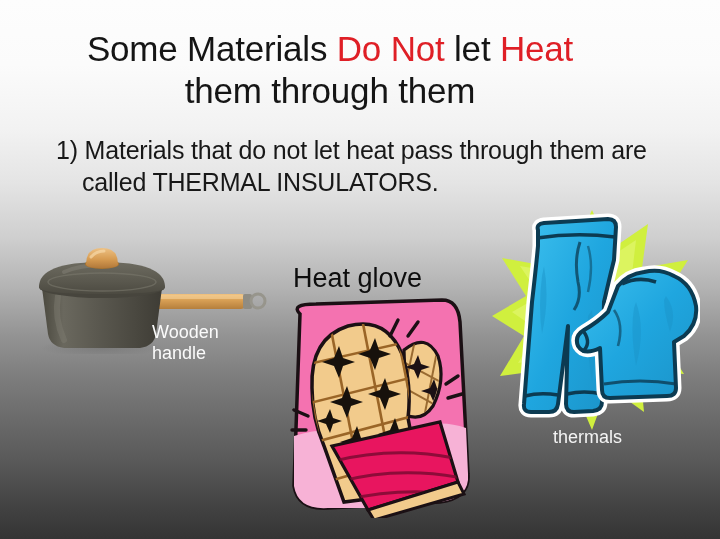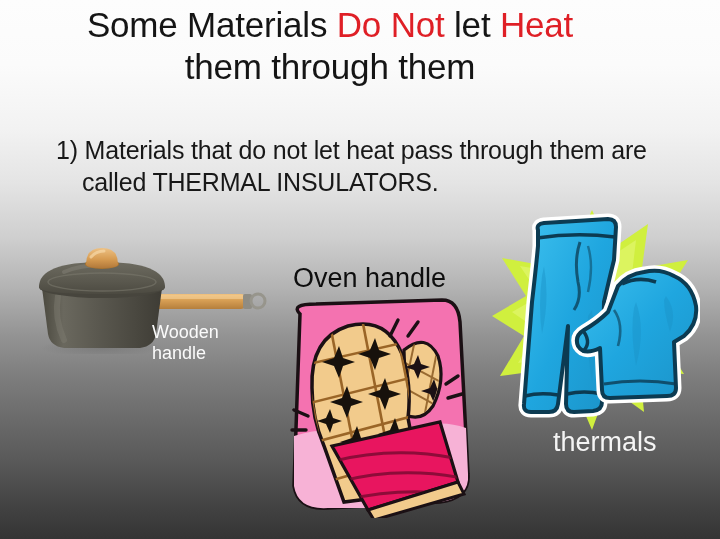--- a/index.html
+++ b/index.html
@@ -24,21 +24,21 @@
       #7d7d7d 70%,
       #6a6a6a 78%,
       #585858 86%,
       #454545 93%,
       #343434 100%);
   }
 
   
   #title {
     position: absolute;
-    left: 0; top: 4px;
+    left: 0; top: 28px;
     width: 660px;
     text-align: center;
     font-size: 35px;
     line-height: 1.19;
     color: #151515;
     font-weight: 400;
     letter-spacing: -0.2px;
   }
   #title .hl { color: #df1f26; }
 
@@ -72,21 +72,21 @@
     font-size: 18px;
   }
   #label-oven {
     left: 293px; top: 263px;
     color: #0e0e0e;
     font-size: 27px;
   }
   #label-thermals {
     left: 553px; top: 427px;
     color: #f4f4f4;
-    font-size: 27px;
+    font-size: 18px;
   }
 
   
   .art { position: absolute; }
   #art-pot     { left: 28px;  top: 242px; width: 252px; height: 112px; }
   #art-glove   { left: 272px; top: 296px; width: 208px; height: 222px; }
   #art-thermal { left: 488px; top: 206px; width: 212px; height: 232px; }
 </style>
 </head>
 <body>
@@ -322,17 +322,17 @@
         </g>
       </g>
     </svg>
   </div>
 
   <div class="label" id="label-wooden">
     <span>Wooden</span><br>
     <span>handle</span>
   </div>
 
-  <div class="label" id="label-oven">Oven handle</div>
+  <div class="label" id="label-oven">Heat glove</div>
 
   <div class="label" id="label-thermals">thermals</div>
 
 </div>
 
 </body></html>

